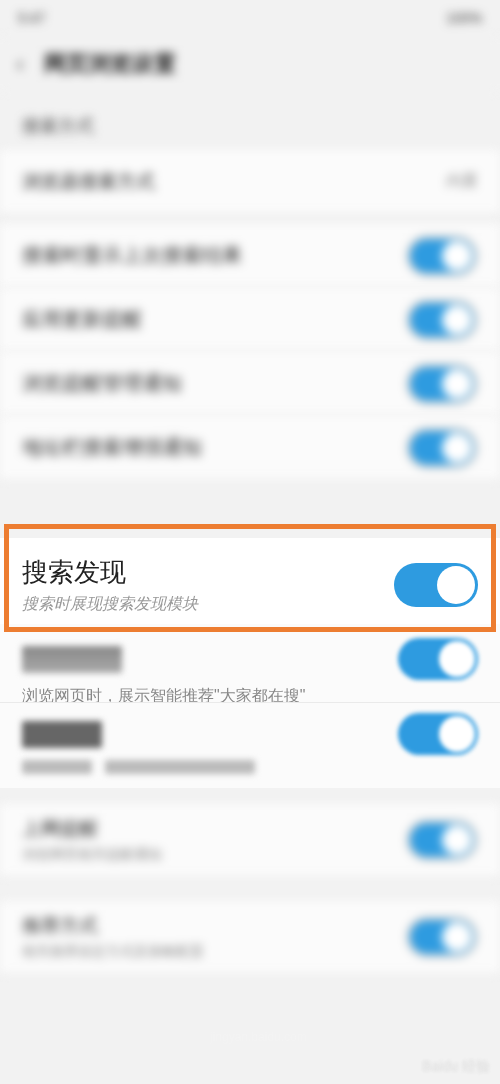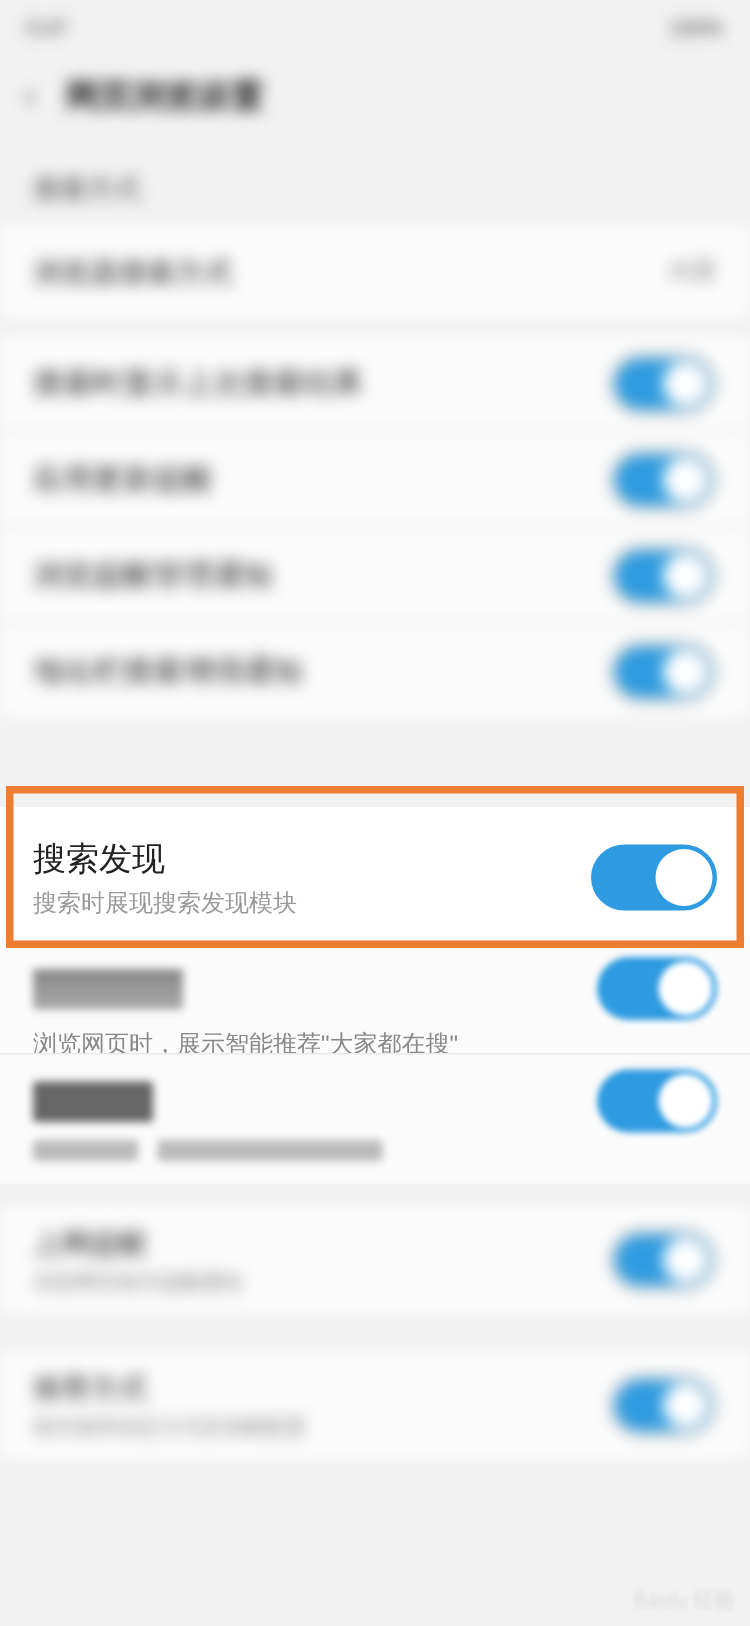--- a/index.html
+++ b/index.html
@@ -133,27 +133,28 @@
       height: 94px;
       background: #fff;
       display: flex;
       align-items: center;
       padding: 0 22px;
     }
     .hl-texts {
       flex: 1;
     }
     .hl-title {
-      font-size: 22px;
+      font-size: 26px;
       color: #222;
       margin-bottom: 4px;
     }
     .hl-sub {
       font-size: 16px;
       color: #999;
+      font-style: italic;
     }
     .hl-toggle {
       width: 84px;
       height: 44px;
       background: #2e9be0;
       border-radius: 22px;
       position: relative;
     }
     .hl-toggle::after {
       content: "";

